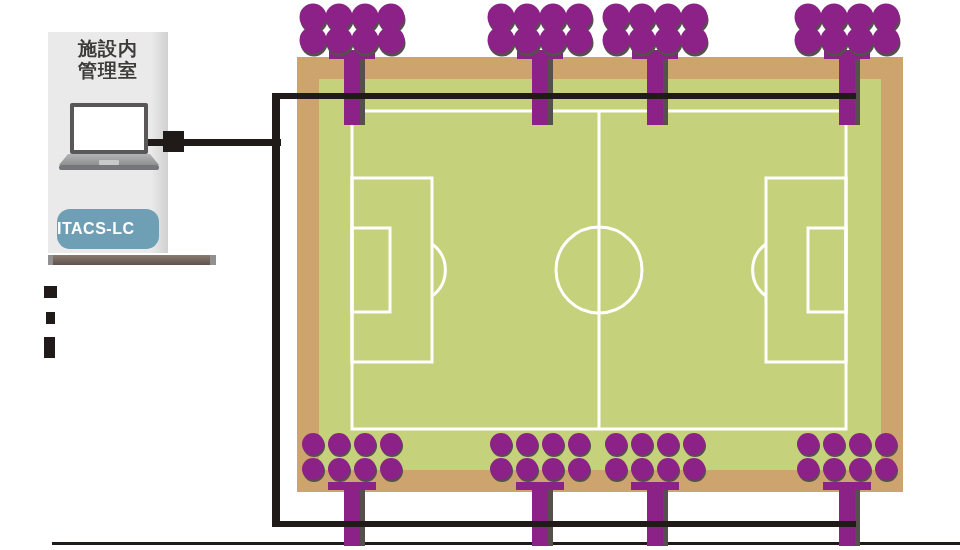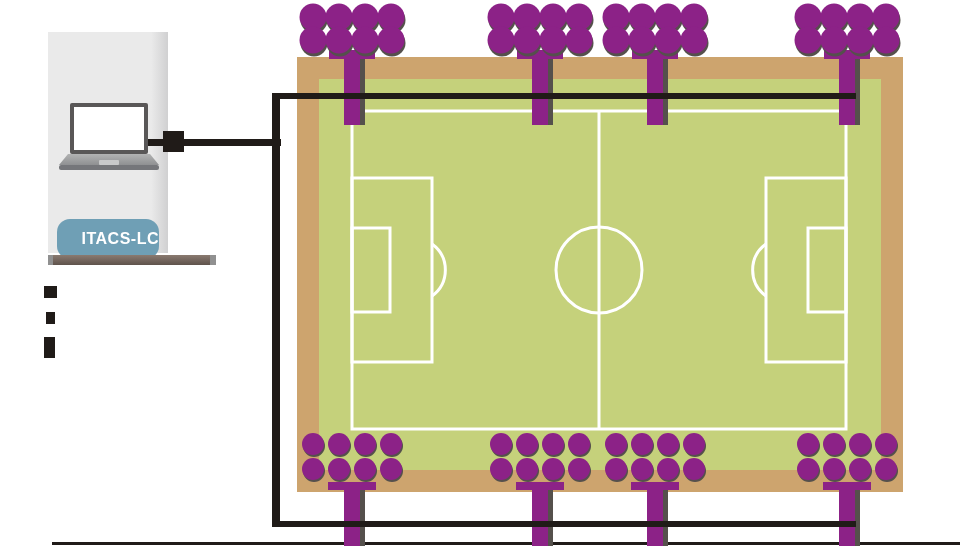--- a/index.html
+++ b/index.html
@@ -22,41 +22,45 @@
   #panel{
     position:absolute;left:48px;top:32px;width:120px;height:221px;
     background:linear-gradient(to right,var(--panel-gray) 0%,var(--panel-gray) 86%,#d0d0d1 100%);
   }
   #panel-title{
     position:absolute;left:48px;top:38px;width:120px;
     text-align:center;color:#3e3a39;font-size:19px;font-weight:600;
     line-height:22px;letter-spacing:1px;
   }
   #device-badge{
-    position:absolute;left:57px;top:219px;width:102px;height:40px;
+    position:absolute;left:57px;top:209px;width:102px;height:40px;
     background:var(--badge-blue);border-radius:13px;
     color:#ffffff;font-size:16px;font-weight:bold;letter-spacing:.5px;
-    display:flex;align-items:center;justify-content:flex-end;
+    display:flex;align-items:center;justify-content:flex-start;
   }
   #diagram-svg{position:absolute;left:0;top:0;pointer-events:none;}
   .lamp{fill:var(--purple);}
   .lamp-shadow{fill:var(--shadow-gray);}
   .pole{fill:var(--purple);}
   .pole-shadow{fill:var(--shadow-gray);}
   .tan-rect{fill:var(--tan);}
   .green-rect{fill:var(--green);}
   .white-lines{fill:none;stroke:#ffffff;stroke-width:3;}
   .cable{fill:var(--cable);}
 </style>
 </head>
 <body>
 
 <div id="stage">
 
   <div id="panel"></div>
+  <div id="panel-title">
+    <div>施設内</div>
+    <div>管理室</div>
+  </div>
   <div id="device-badge">
     <span>ITACS-LC</span>
   </div>
 
   <svg id="diagram-svg" width="960" height="550" viewBox="0 0 960 550" xmlns="http://www.w3.org/2000/svg">
     <defs>
       <linearGradient id="desk-grad" x1="0" y1="0" x2="0" y2="1">
         <stop offset="0" stop-color="#8a7a70"></stop>
           <stop offset="1" stop-color="#5f534c"></stop>
       </linearGradient>

